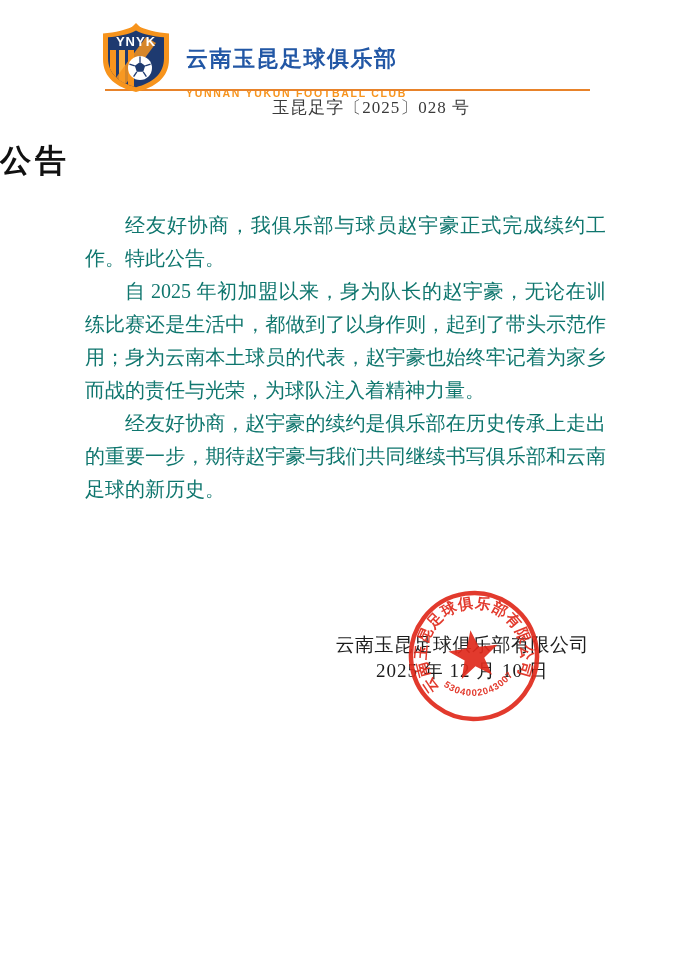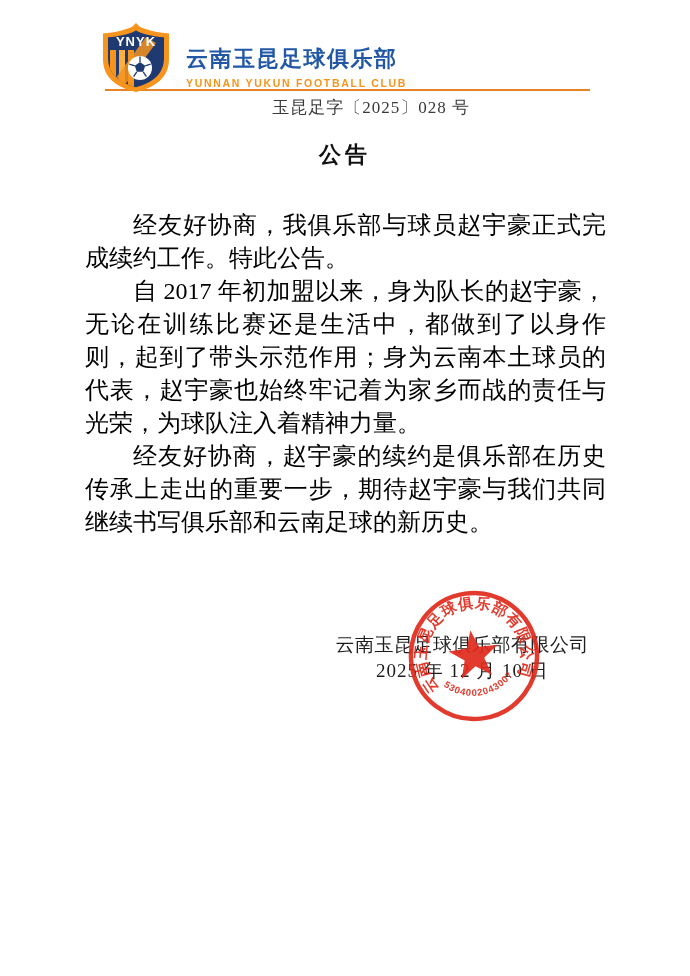--- a/index.html
+++ b/index.html
@@ -3,31 +3,31 @@
 <meta charset="utf-8">
 <style>
   html,body{margin:0;padding:0;background:#ffffff;}
   .page{position:relative;width:690px;height:731px;background:#ffffff;overflow:hidden;
         font-family:"Liberation Serif","DejaVu Serif",serif;}
 
   
   .logo{position:absolute;left:100px;top:23px;z-index:2;}
   .name-block{position:absolute;left:186px;top:44px;font-family:"Liberation Sans","DejaVu Sans",sans-serif;}
   .club-cn{font-size:22px;font-weight:bold;color:#2257a5;letter-spacing:1.5px;white-space:nowrap;}
-  .club-en{font-size:10.5px;font-weight:bold;color:#f7941d;letter-spacing:1.7px;margin-top:3px;white-space:nowrap;}
+  .club-en{font-size:10.5px;font-weight:bold;color:#f7941d;letter-spacing:1.7px;margin-top:13px;white-space:nowrap;}
   .divider{position:absolute;left:105px;top:89px;width:485px;height:2px;background:#e8832a;}
 
   .doc-number{position:absolute;left:0;right:0;top:96px;text-align:center;font-size:17px;
               color:#3a3a3a;letter-spacing:1px;transform:translateX(26px);}
-  .doc-title{position:absolute;left:0;right:0;top:140px;text-align:center;font-size:22px;
+  .doc-title{position:absolute;left:0;right:0;top:140px;text-align:left;font-size:31px;
              font-weight:bold;color:#111;letter-spacing:4px;}
 
   
-  .body-text{position:absolute;left:85px;top:209px;width:521px;font-size:24px;line-height:33px;
-             color:#000000;text-align:justify;}
+  .body-text{position:absolute;left:85px;top:209px;width:521px;font-size:20px;line-height:33px;
+             color:#0f766e;text-align:justify;}
   .body-text p{margin:0;text-indent:2em;}
 
   
   .signature{position:absolute;top:632px;right:101px;text-align:center;font-size:19px;color:#1c1c1c;z-index:1;}
   .sig-company{letter-spacing:0.5px;white-space:nowrap;}
   .sig-date{letter-spacing:1px;}
 
   .seal{position:absolute;left:394px;top:576px;width:160px;height:160px;opacity:0.92;z-index:3;}
 
   
@@ -79,21 +79,21 @@
     <div class="club-en">YUNNAN YUKUN FOOTBALL CLUB</div>
   </div>
 
   <div class="divider"></div>
 
   <div class="doc-number">玉昆足字〔2025〕028 号</div>
   <div class="doc-title">公告</div>
 
   <div class="body-text">
     <p>经友好协商，我俱乐部与球员赵宇豪正式完成续约工作。特此公告。</p>
-    <p>自 2017 年初加盟以来，身为队长的赵宇豪，无论在训练比赛还是生活中，都做到了以身作则，起到了带头示范作用；身为云南本土球员的代表，赵宇豪也始终牢记着为家乡而战的责任与光荣，为球队注入着精神力量。</p>
+    <p>自 2025 年初加盟以来，身为队长的赵宇豪，无论在训练比赛还是生活中，都做到了以身作则，起到了带头示范作用；身为云南本土球员的代表，赵宇豪也始终牢记着为家乡而战的责任与光荣，为球队注入着精神力量。</p>
     <p>经友好协商，赵宇豪的续约是俱乐部在历史传承上走出的重要一步，期待赵宇豪与我们共同继续书写俱乐部和云南足球的新历史。</p>
   </div>
 
   <div class="signature">
     <div class="sig-company">云南玉昆足球俱乐部有限公司</div>
     <div class="sig-date">2025 年 12 月 10 日</div>
   </div>
 
   <svg class="seal" viewBox="0 0 160 160" aria-hidden="true">
     <g transform="rotate(-8 80 80)">

